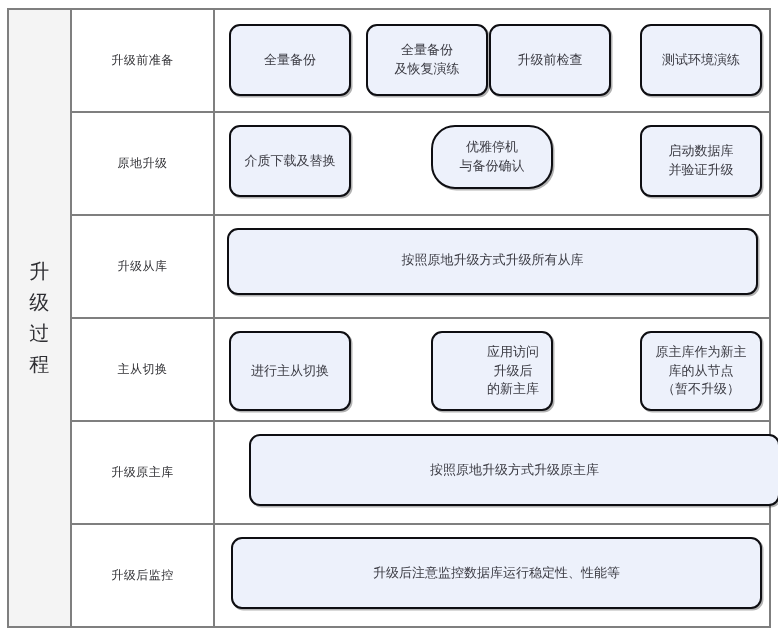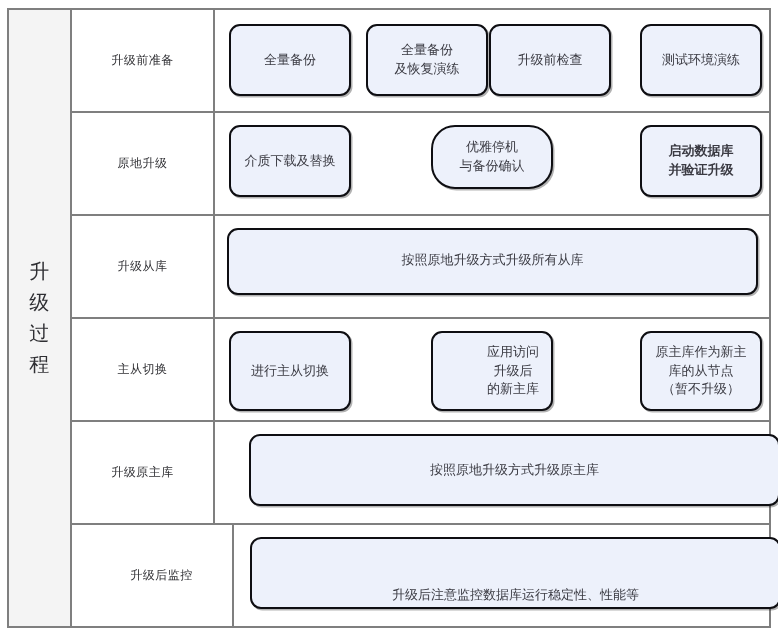--- a/index.html
+++ b/index.html
@@ -56,21 +56,21 @@
   }
 
   .row {
     flex: 1 1 0;
     display: flex;
     flex-direction: row;
     border-bottom: 2px solid #7f7f7f;
     min-height: 0;
     background: #ffffff;
   }
-  .row:last-child { border-bottom: none; padding-left: 19px; }
+  .row:last-child { border-bottom: none; }
 
   .stage-cell {
     flex: 0 0 143px;
     box-sizing: border-box;
     border-right: 2px solid #7f7f7f;
     display: flex;
     align-items: center;
     justify-content: center;
     background: #ffffff;
   }
@@ -145,21 +145,21 @@
         <span class="stage-label">原地升级</span>
       </div>
       <div class="boxes-cell">
         <div class="node" style="left:14px; top:12px; width:122px; height:72px;">
           <span class="node-text">介质下载及替换</span>
         </div>
         <div class="node" style="left:216px; top:12px; width:122px; height:64px;border-radius:24px;">
           <span class="node-text">优雅停机
 与备份确认</span>
         </div>
-        <div class="node" style="left:425px; top:12px; width:122px; height:72px;font-weight:bold;">
+        <div class="node" style="left:425px; top:12px; width:122px; height:72px;">
           <span class="node-text">启动数据库
 并验证升级</span>
         </div>
       </div>
     </div>
 
     <div class="row">
       <div class="stage-cell">
         <span class="stage-label">升级从库</span>
       </div>
@@ -199,20 +199,20 @@
           <span class="node-text">按照原地升级方式升级原主库</span>
         </div>
       </div>
     </div>
 
     <div class="row">
       <div class="stage-cell">
         <span class="stage-label">升级后监控</span>
       </div>
       <div class="boxes-cell">
-        <div class="node wide" style="left:16px; top:12px; width:531px; height:72px;align-items:flex-end;">
+        <div class="node wide" style="left:16px; top:12px; width:531px; height:72px;">
           <span class="node-text">升级后注意监控数据库运行稳定性、性能等</span>
         </div>
       </div>
     </div>
 
   </div>
 </div>
 
 </body></html>

